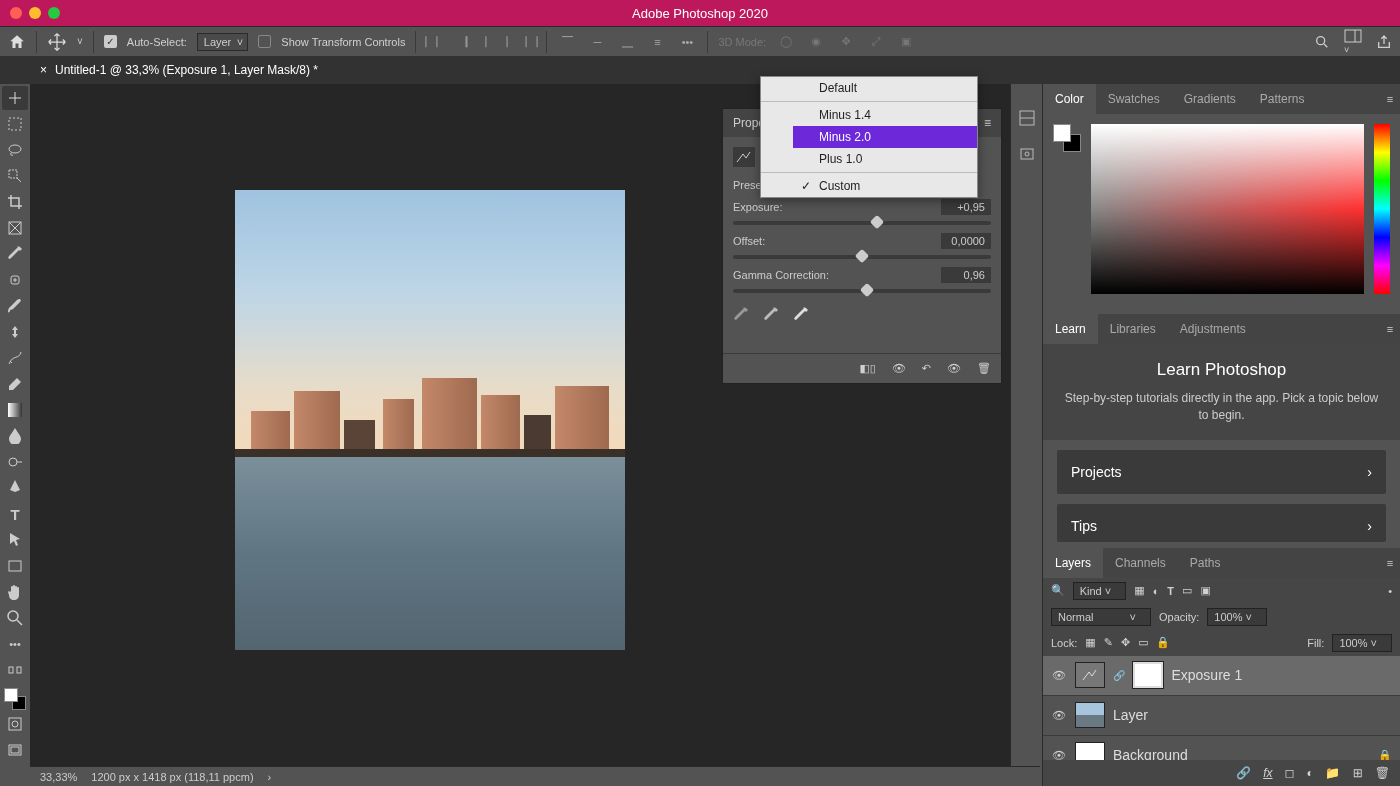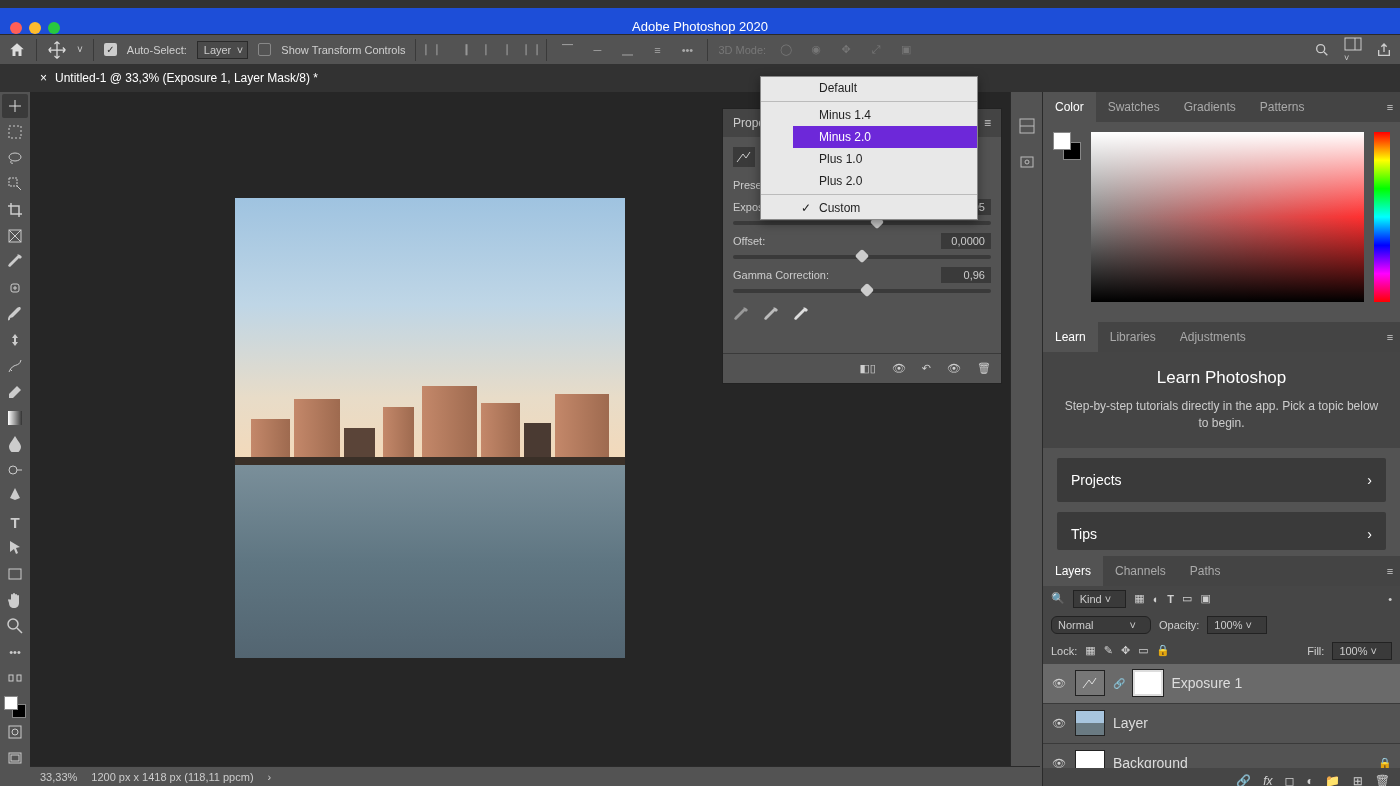--- a/index.html
+++ b/index.html
@@ -1,17 +1,17 @@
 <!DOCTYPE html>
 <html><head>
 <meta charset="utf-8">
 <style>
 * { margin:0; padding:0; box-sizing:border-box; font-family: -apple-system, "Segoe UI", sans-serif; user-select:none; }
 body { width:1400px; height:786px; background:#323232; color:#d0d0d0; font-size:11px; overflow:hidden; position:relative; }
-.titlebar { height:26px; background:#1d4ed8; display:flex; align-items:flex-end; position:relative;margin-top:8px; }
+.titlebar { height:26px; background:#be185d; display:flex; align-items:center; position:relative; }
 .traffic { display:flex; gap:7px; margin-left:10px; }
 .traffic span { width:12px; height:12px; border-radius:50%; }
 .t-red{background:#ff5f57;} .t-yel{background:#febc2e;} .t-grn{background:#28c840;}
 .title { position:absolute; left:50%; transform:translateX(-50%); color:#fff; font-size:13px; font-weight:500;}
 .optbar { height:30px; background:#535353; border-top:1px solid #2a2a2a; display:flex; align-items:center; padding:0 8px; gap:10px;}
 .opt-sep{width:1px;height:22px;background:#3a3a3a;}
 .check{width:13px;height:13px;background:#ccc;border-radius:2px;display:inline-flex;align-items:center;justify-content:center;font-size:10px;color:#333;}
 .select{background:#4a4a4a;border:1px solid #2a2a2a;padding:2px 16px 2px 6px;color:#ccc;font-size:11px;position:relative;}
 .small-icn{width:20px;height:20px;display:inline-flex;align-items:center;justify-content:center;color:#aaa;}
 .optbar-right{margin-left:auto;display:flex;gap:14px;align-items:center;}
@@ -382,21 +382,21 @@
           <span>🔍</span>
           <span class="dd"><span>Kind</span> ˅</span>
           <span>▦</span>
           <span>◐</span>
           <span style="font-weight:bold;">T</span>
           <span>▭</span>
           <span>▣</span>
           <span class="ml-auto">•</span>
        </div>
        <div class="layer-row2">
-          <span class="dd" style="width:100px;border-radius:6px;"><span>Normal</span> <span style="float:right;">˅</span></span>
+          <span class="dd" style="width:100px;"><span>Normal</span> <span style="float:right;">˅</span></span>
           <span>Opacity:</span>
           <span class="dd"><span>100%</span> ˅</span>
        </div>
        <div class="layer-row2">
           <span>Lock:</span>
           <span>▦</span>
           <span>✎</span>
           <span>✥</span>
           <span>▭</span>
           <span>🔒</span>
@@ -503,21 +503,20 @@
      <span>🗑</span>
   </div>
 </div>
 
 <div class="dropdown">
   <div class="dd-item">Default</div>
   <div class="dd-sep"></div>
   <div class="dd-item">Minus 1.4</div>
   <div class="dd-item hl">Minus 2.0</div>
   <div class="dd-item">Plus 1.0</div>
-  <div class="dd-item">Plus 2.0</div>
   <div class="dd-sep"></div>
   <div class="dd-item"><span class="dd-check">✓</span><span>Custom</span></div>
 </div>
 
 <div class="statusbar">
   <span>33,33%</span>
   <span>1200 px x 1418 px (118,11 ppcm)</span>
   <span>›</span>
 </div>
 

